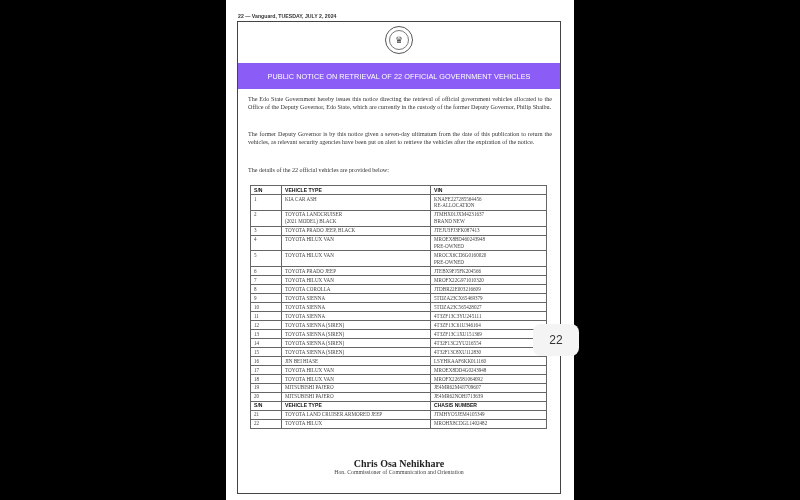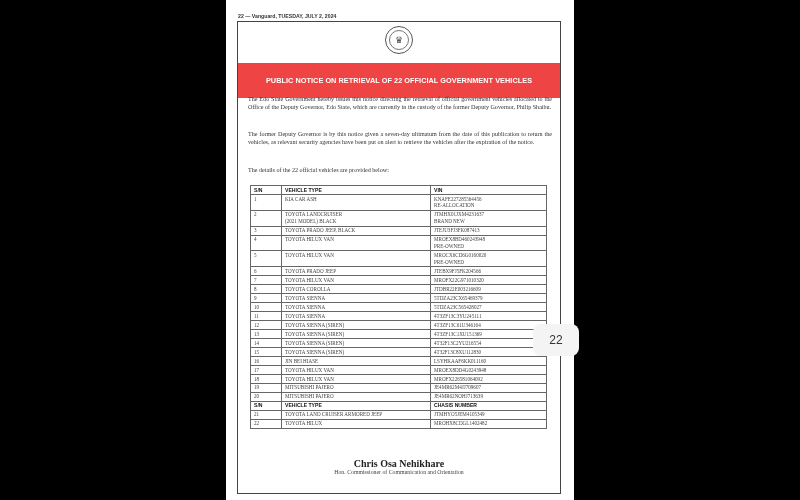--- a/index.html
+++ b/index.html
@@ -2,21 +2,21 @@
 <html><head>
 <meta charset="utf-8">
 <style>
   html, body { margin:0; padding:0; }
   body { width:800px; height:500px; background:#000; position:relative; overflow:hidden; font-family:"Liberation Serif", serif; }
   .page { position:absolute; left:226px; top:0; width:348px; height:500px; background:#fff; }
   .dateline { position:absolute; left:12px; top:13px; font-family:"Liberation Sans", sans-serif; font-size:5.2px; font-weight:bold; color:#333; }
   .box { position:absolute; left:11px; top:21px; width:324px; height:473px; border:1.5px solid #444; box-sizing:border-box; }
   .seal { position:absolute; left:147px; top:4px; width:28px; height:28px; border-radius:50%; border:1.5px solid #555; box-sizing:border-box; display:flex; align-items:center; justify-content:center; }
   .seal-inner { width:18px; height:18px; border-radius:50%; border:1px solid #777; display:flex; align-items:center; justify-content:center; font-size:9px; color:#444; }
-  .banner { position:absolute; left:0; top:41px; width:100%; height:35px; background:#ef4444; color:#fff; display:flex; align-items:center; justify-content:center; font-family:"Liberation Sans", sans-serif; font-weight:bold; font-size:7.3px; letter-spacing:0.05px; }
+  .banner { position:absolute; left:0; top:41px; width:100%; height:26px; background:#8b5cf6; color:#fff; display:flex; align-items:center; justify-content:center; font-family:"Liberation Sans", sans-serif; font-weight:normal; font-size:7.3px; letter-spacing:0.05px; }
   .para { position:absolute; left:10px; width:304px; font-size:6.1px; line-height:8.3px; color:#333; text-align:justify; }
   .p1 { top:73px; }
   .p2 { top:108px; }
   .p3 { top:144px; }
   table.vt { position:absolute; left:12px; top:163px; width:297px; border-collapse:collapse; font-size:5.1px; color:#444; }
   table.vt td, table.vt th { border:0.8px solid #666; padding:0.6px 3px; vertical-align:top; line-height:6.8px; text-align:left; }
   table.vt th { font-family:"Liberation Sans", sans-serif; font-weight:900; font-size:5.1px; color:#111; }
   table.vt td.sn { width:24px; }
   table.vt td.vtype { width:142px; }
   .sig { position:absolute; left:0; width:100%; text-align:center; }

